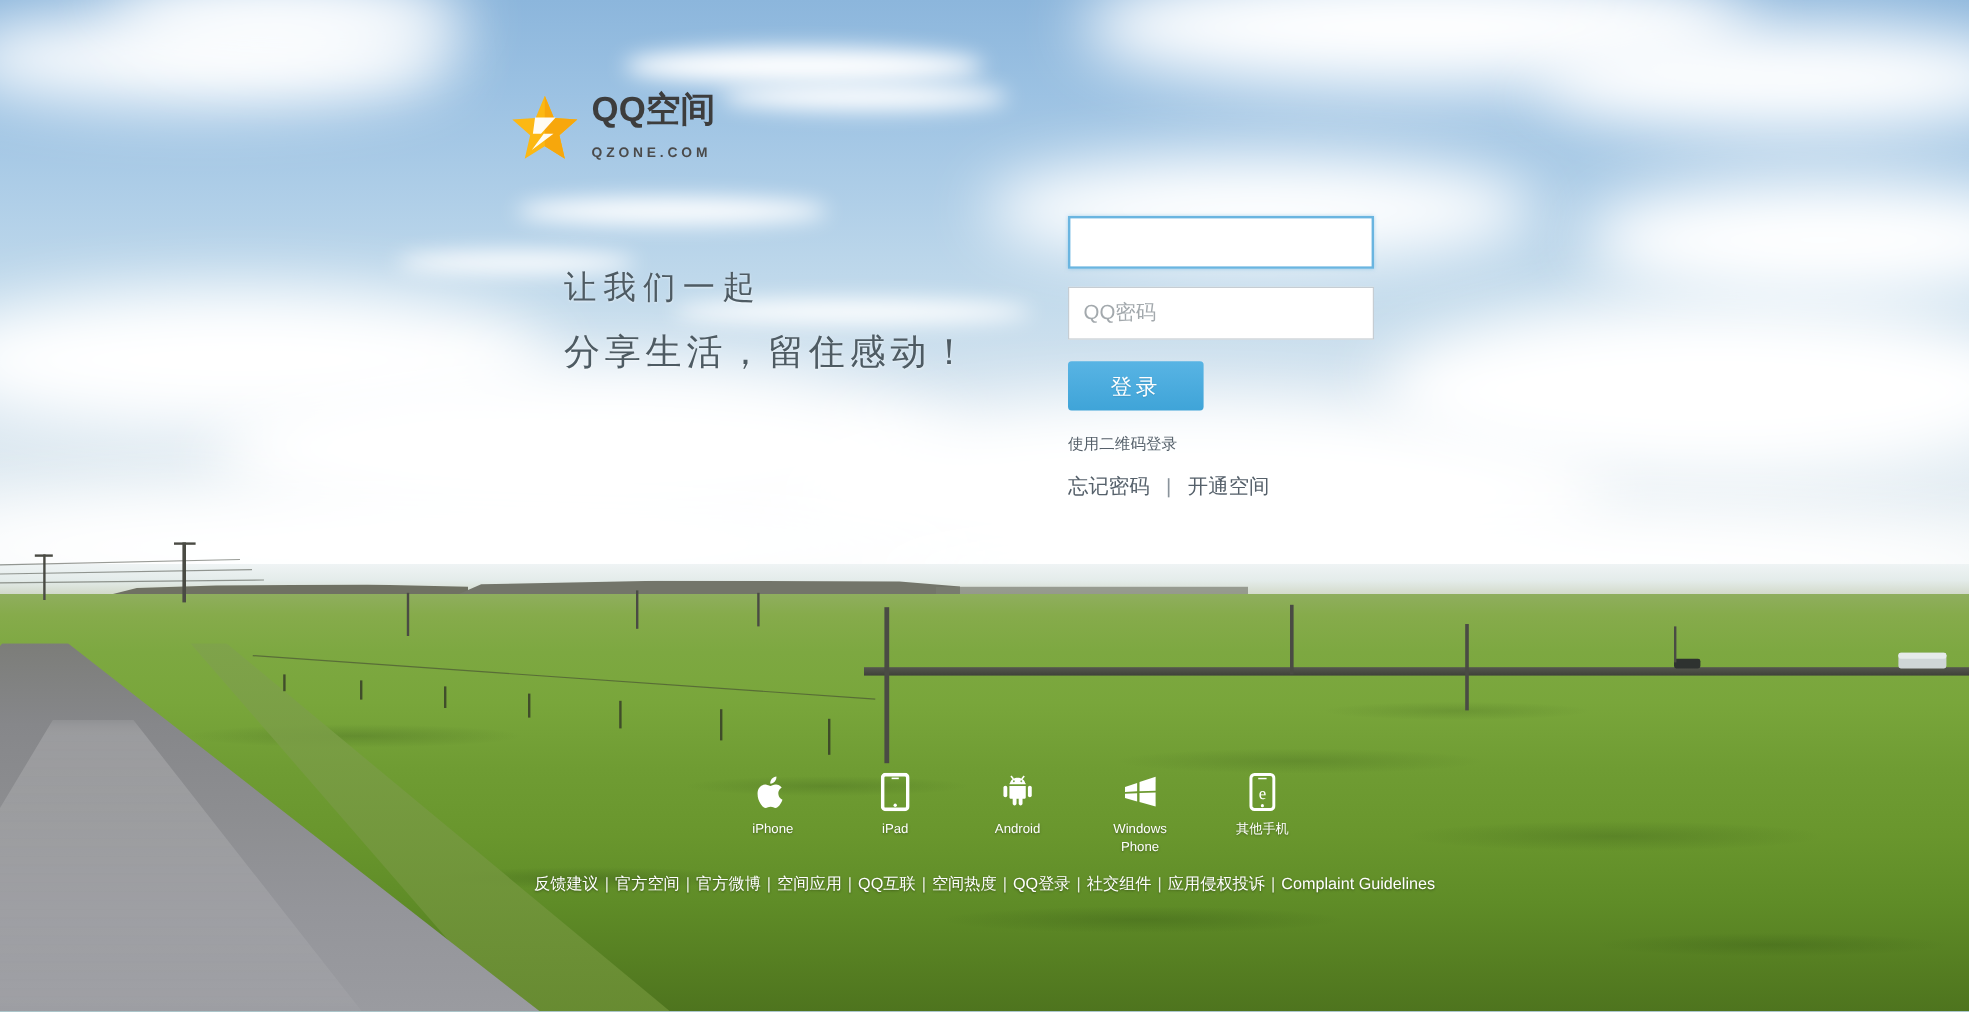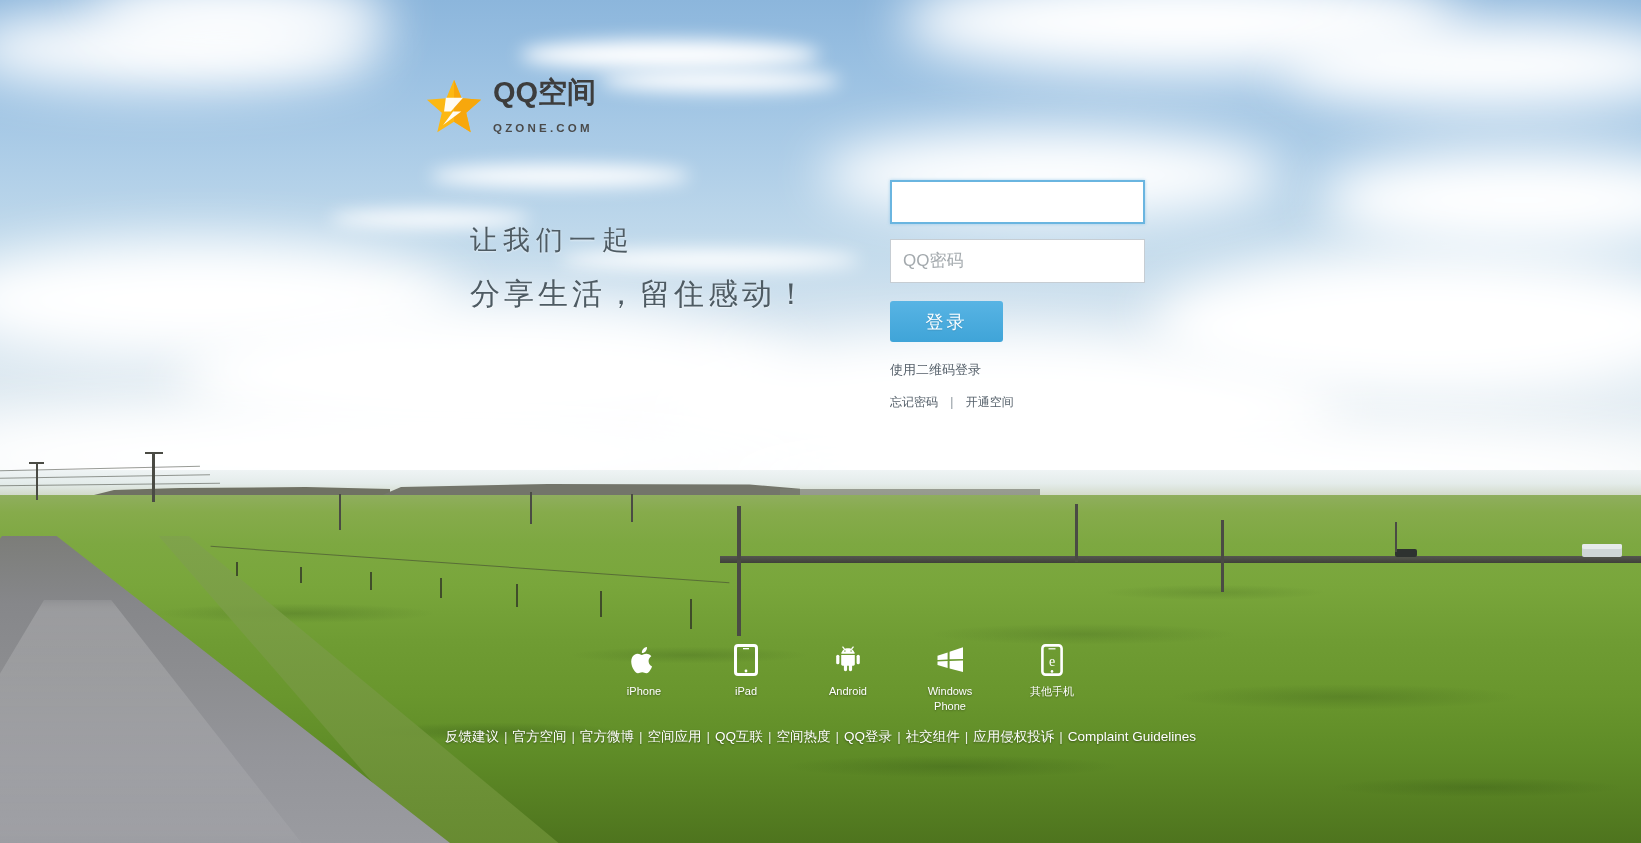--- a/index.html
+++ b/index.html
@@ -229,21 +229,21 @@
 
   .qr-login {
     display: block;
     margin-top: 19px;
     font-size: 13px;
     color: #55606a;
     text-decoration: none;
   }
   .helper-links {
     margin-top: 15px;
-    font-size: 12px;
+    font-size: 17px;
     color: #55606a;
   }
   .helper-links a { color: #55606a; text-decoration: none; }
   .helper-links .sep { margin: 0 9px; color: #8a939b; }
 
   
   .platforms {
     position: absolute;
     left: 608px; top: 643px;
     display: flex;

